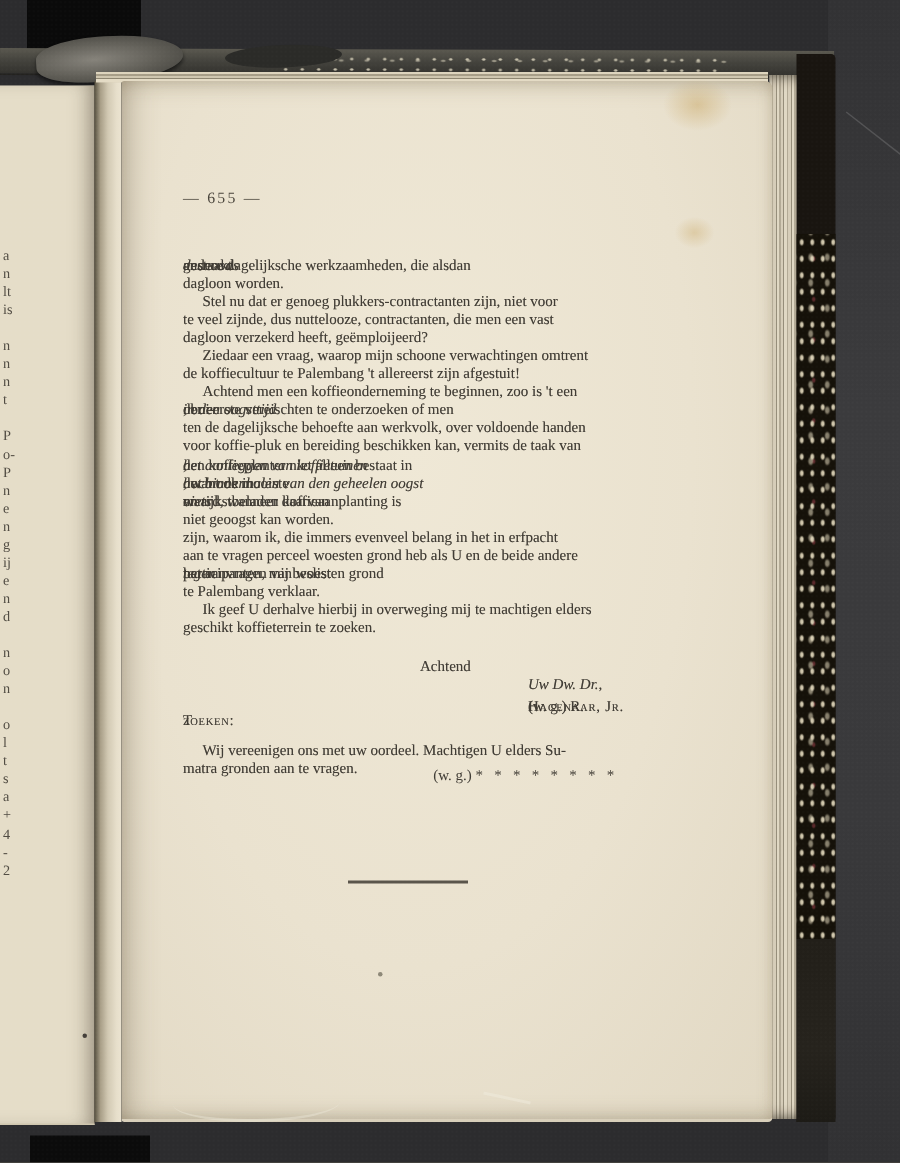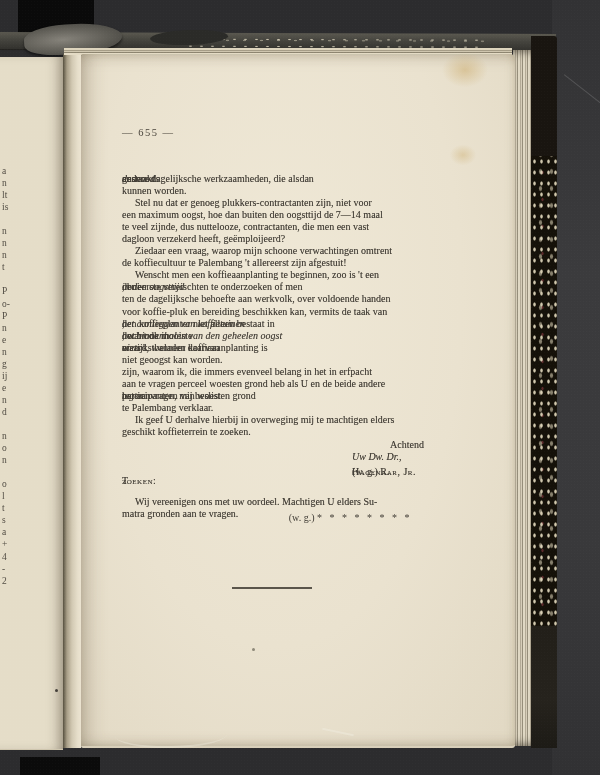--- a/index.html
+++ b/index.html
@@ -87,21 +87,21 @@
   .body-text{left:41px;top:110px;width:290px;font-size:10px;line-height:12.05px;
       color:#403c35;text-shadow:0 0 .4px rgba(62,56,46,.5);}
   .tline{position:relative;white-space:nowrap;overflow:visible;}
   .tline.ind{margin-left:13px;}
   .tline .ln{position:static;display:inline-block;white-space:nowrap;transform-origin:0 50%;}
   .it{font-style:italic;}
   .sc{font-variant:small-caps;letter-spacing:.5px;}
 
   .signature{left:199px;top:385px;width:144px;height:44px;font-size:10px;color:#403c35;
       text-shadow:0 0 .4px rgba(62,56,46,.5);}
-  .sig-salute{left:0;top:0;width:144px;text-align:right;}
+  .sig-salute{left:0;top:0;width:144px;text-align:left;}
   .sig-role{left:0;top:12px;width:144px;text-align:center;}
   .sig-name{left:0;top:27px;width:144px;text-align:center;}
 
   .tg-heading{left:41px;top:421px;width:290px;font-size:10px;color:#403c35;
       letter-spacing:.4px;text-shadow:0 0 .4px rgba(62,56,46,.5);}
   .tg-body{left:41px;top:433px;width:290px;font-size:10px;line-height:12.05px;
       color:#403c35;text-shadow:0 0 .4px rgba(62,56,46,.5);}
   .tg-signed{left:41px;top:458px;width:290px;text-align:right;font-size:10px;color:#403c35;}
   .tg-stars{position:static;letter-spacing:2.5px;}
   .tg-wg{position:static;}
@@ -185,28 +185,27 @@
 
   <div class="page">
     <div class="stain1"></div>
     <div class="stain2"></div>
     <div class="pspeck"></div>
 
     <div class="page-number">— 655 —</div>
 
     <div class="body-text">
         <div class="tline"><span class="ln"><span>andere dagelijksche werkzaamheden, die alsdan </span><span class="it">desnoods</span><span> gestaakt</span></span></div>
-        <div class="tline last"><span class="ln"><span>kunnen worden.</span></span></div>
+        <div class="tline last"><span class="ln"><span>dagloon worden.</span></span></div>
         <div class="tline ind"><span class="ln"><span>Stel nu dat er genoeg plukkers-contractanten zijn, niet voor</span></span></div>
-        <div class="tline"><span class="ln"><span>een maximum oogst, hoe dan buiten den oogsttijd de 7—14 maal</span></span></div>
         <div class="tline"><span class="ln"><span>te veel zijnde, dus nuttelooze, contractanten, die men een vast</span></span></div>
         <div class="tline last"><span class="ln"><span>dagloon verzekerd heeft, geëmploijeerd?</span></span></div>
         <div class="tline ind"><span class="ln"><span>Ziedaar een vraag, waarop mijn schoone verwachtingen omtrent</span></span></div>
         <div class="tline last"><span class="ln"><span>de koffiecultuur te Palembang 't allereerst zijn afgestuit!</span></span></div>
-        <div class="tline ind"><span class="ln"><span>Wenscht men een koffieaanplanting te beginnen, zoo is 't een</span></span></div>
+        <div class="tline ind"><span class="ln"><span>Achtend men een koffieonderneming te beginnen, zoo is 't een</span></span></div>
         <div class="tline"><span class="ln"><span>der eerste vereischten te onderzoeken of men </span><span class="it">in den oogsttijd</span><span>, bui-</span></span></div>
         <div class="tline"><span class="ln"><span>ten de dagelijksche behoefte aan werkvolk, over voldoende handen</span></span></div>
         <div class="tline"><span class="ln"><span>voor koffie-pluk en bereiding beschikken kan, vermits de taak van</span></span></div>
         <div class="tline"><span class="ln"><span>den koffieplanter niet alleen bestaat in </span><span class="it">het aanleggen van koffietuinen</span><span>,</span></span></div>
         <div class="tline"><span class="ln"><span>doch ook in </span><span class="it">het binnenhalen van den geheelen oogst</span><span>, want de mooiste</span></span></div>
         <div class="tline"><span class="ln"><span>en rijkstbeladen koffieaanplanting is </span><span class="it">niets</span><span> waard, wanneer daarvan</span></span></div>
         <div class="tline last"><span class="ln"><span>niet geoogst kan worden.</span></span></div>
         <div class="tline"><span class="ln"><span>zijn, waarom ik, die immers evenveel belang in het in erfpacht</span></span></div>
         <div class="tline"><span class="ln"><span>aan te vragen perceel woesten grond heb als U en de beide andere</span></span></div>
         <div class="tline"><span class="ln"><span>participanten, mij beslist </span><span class="it">tegen</span><span> het aanvragen van woesten grond</span></span></div>

